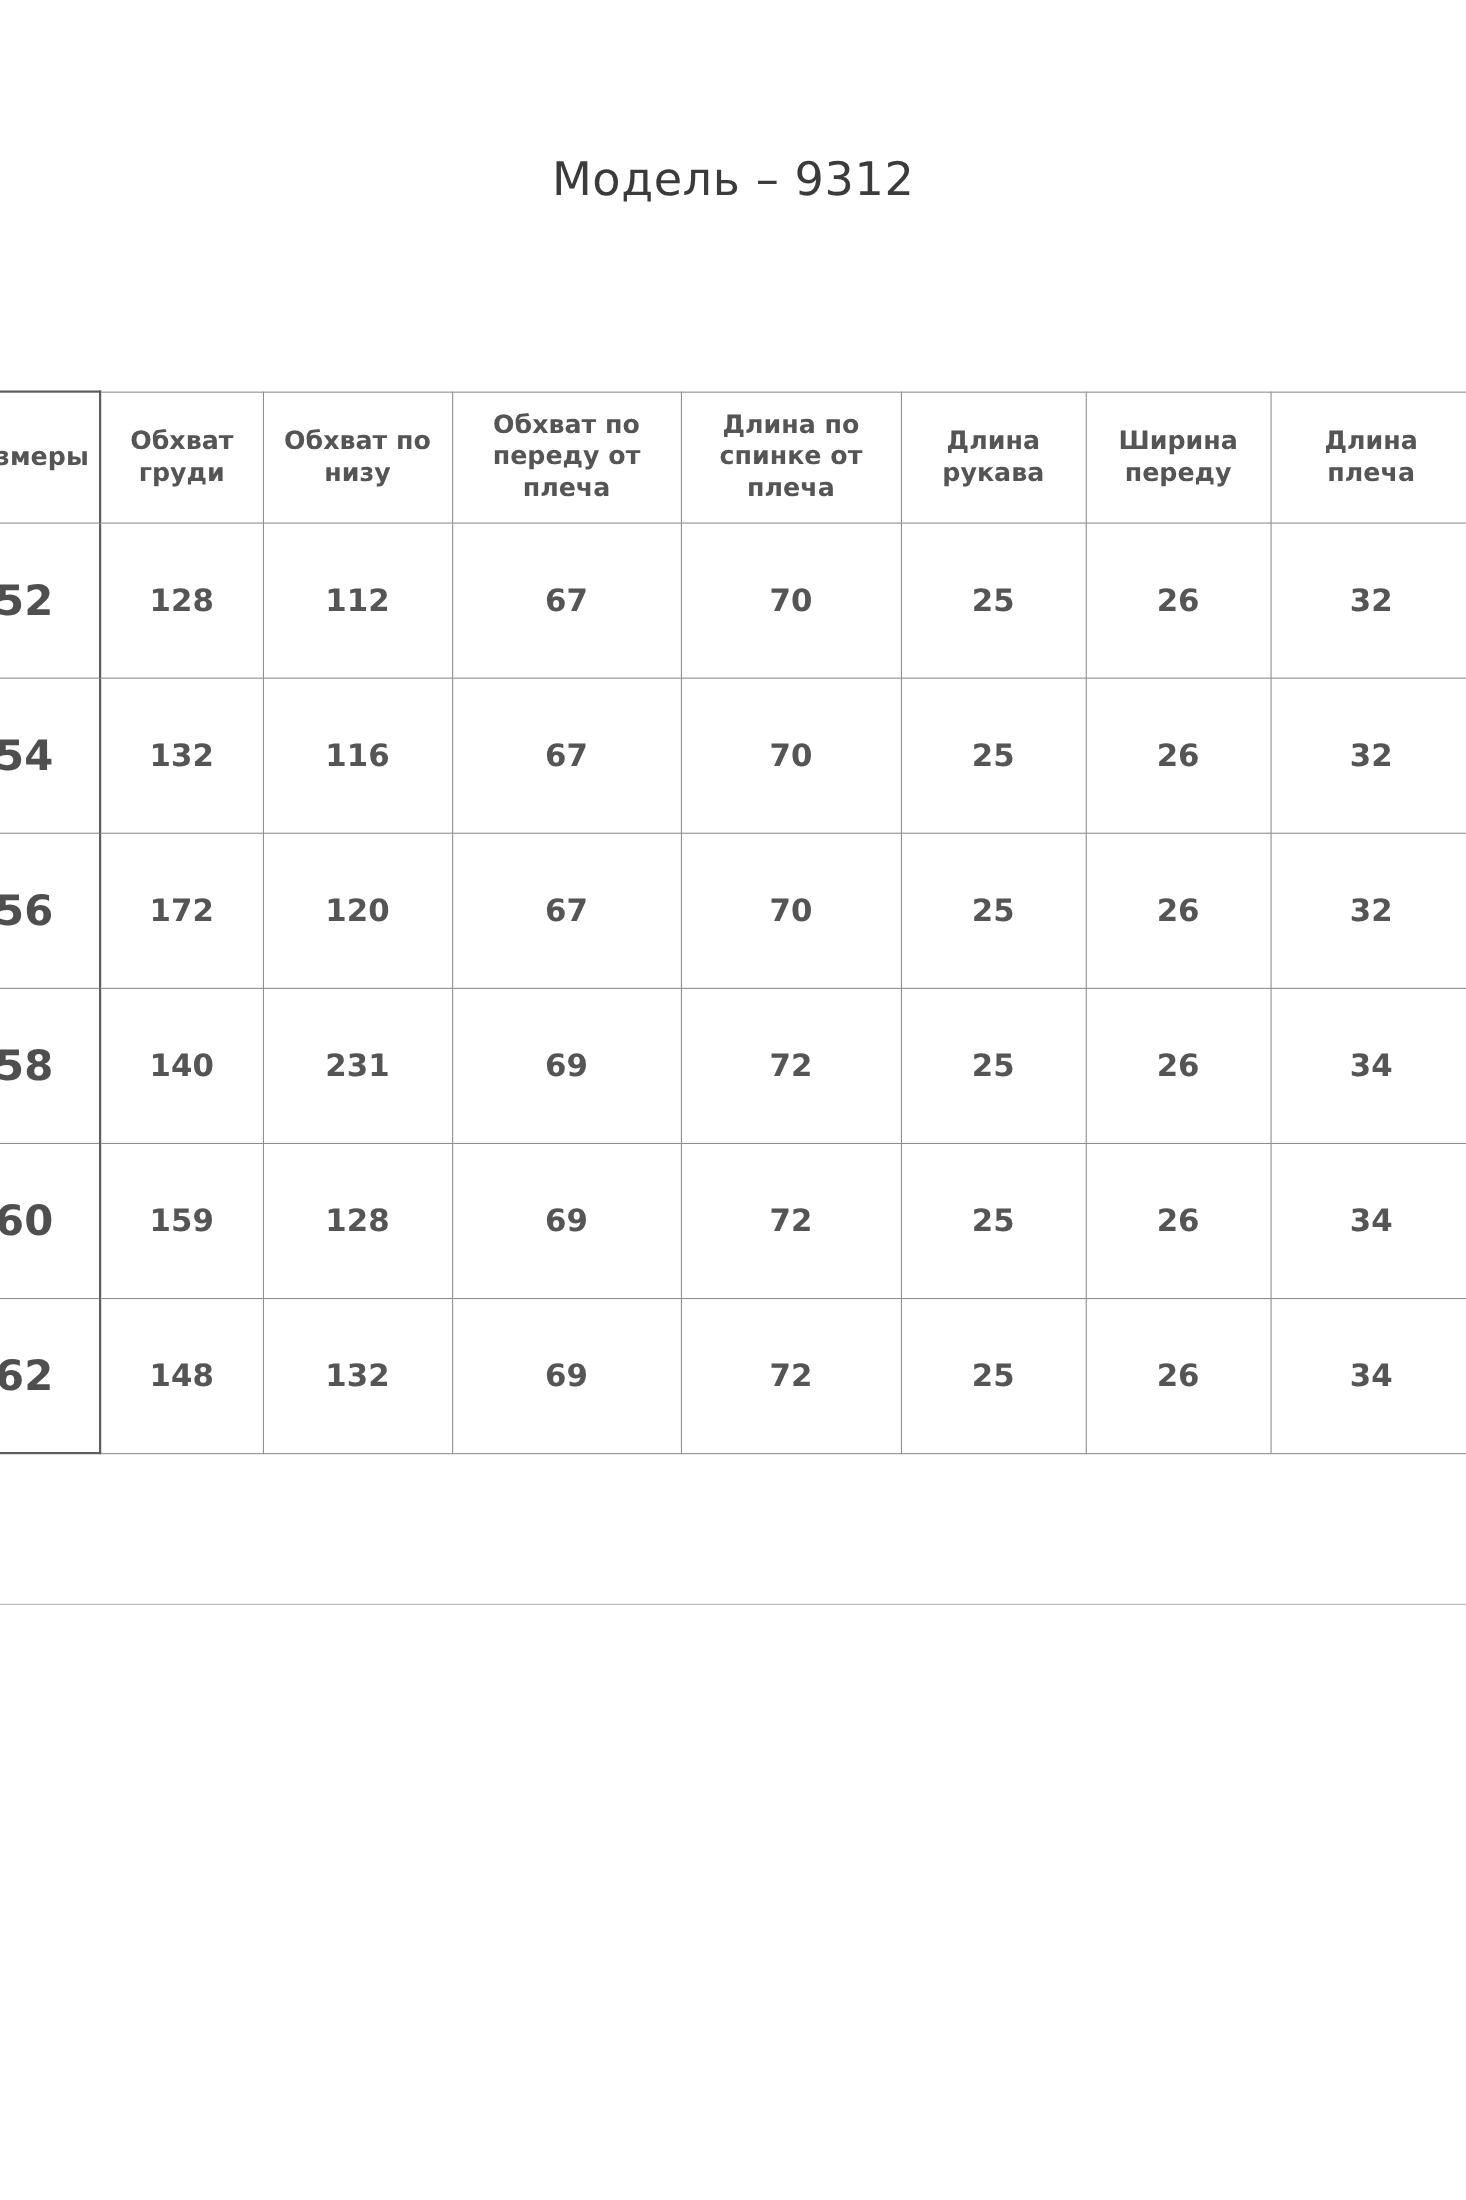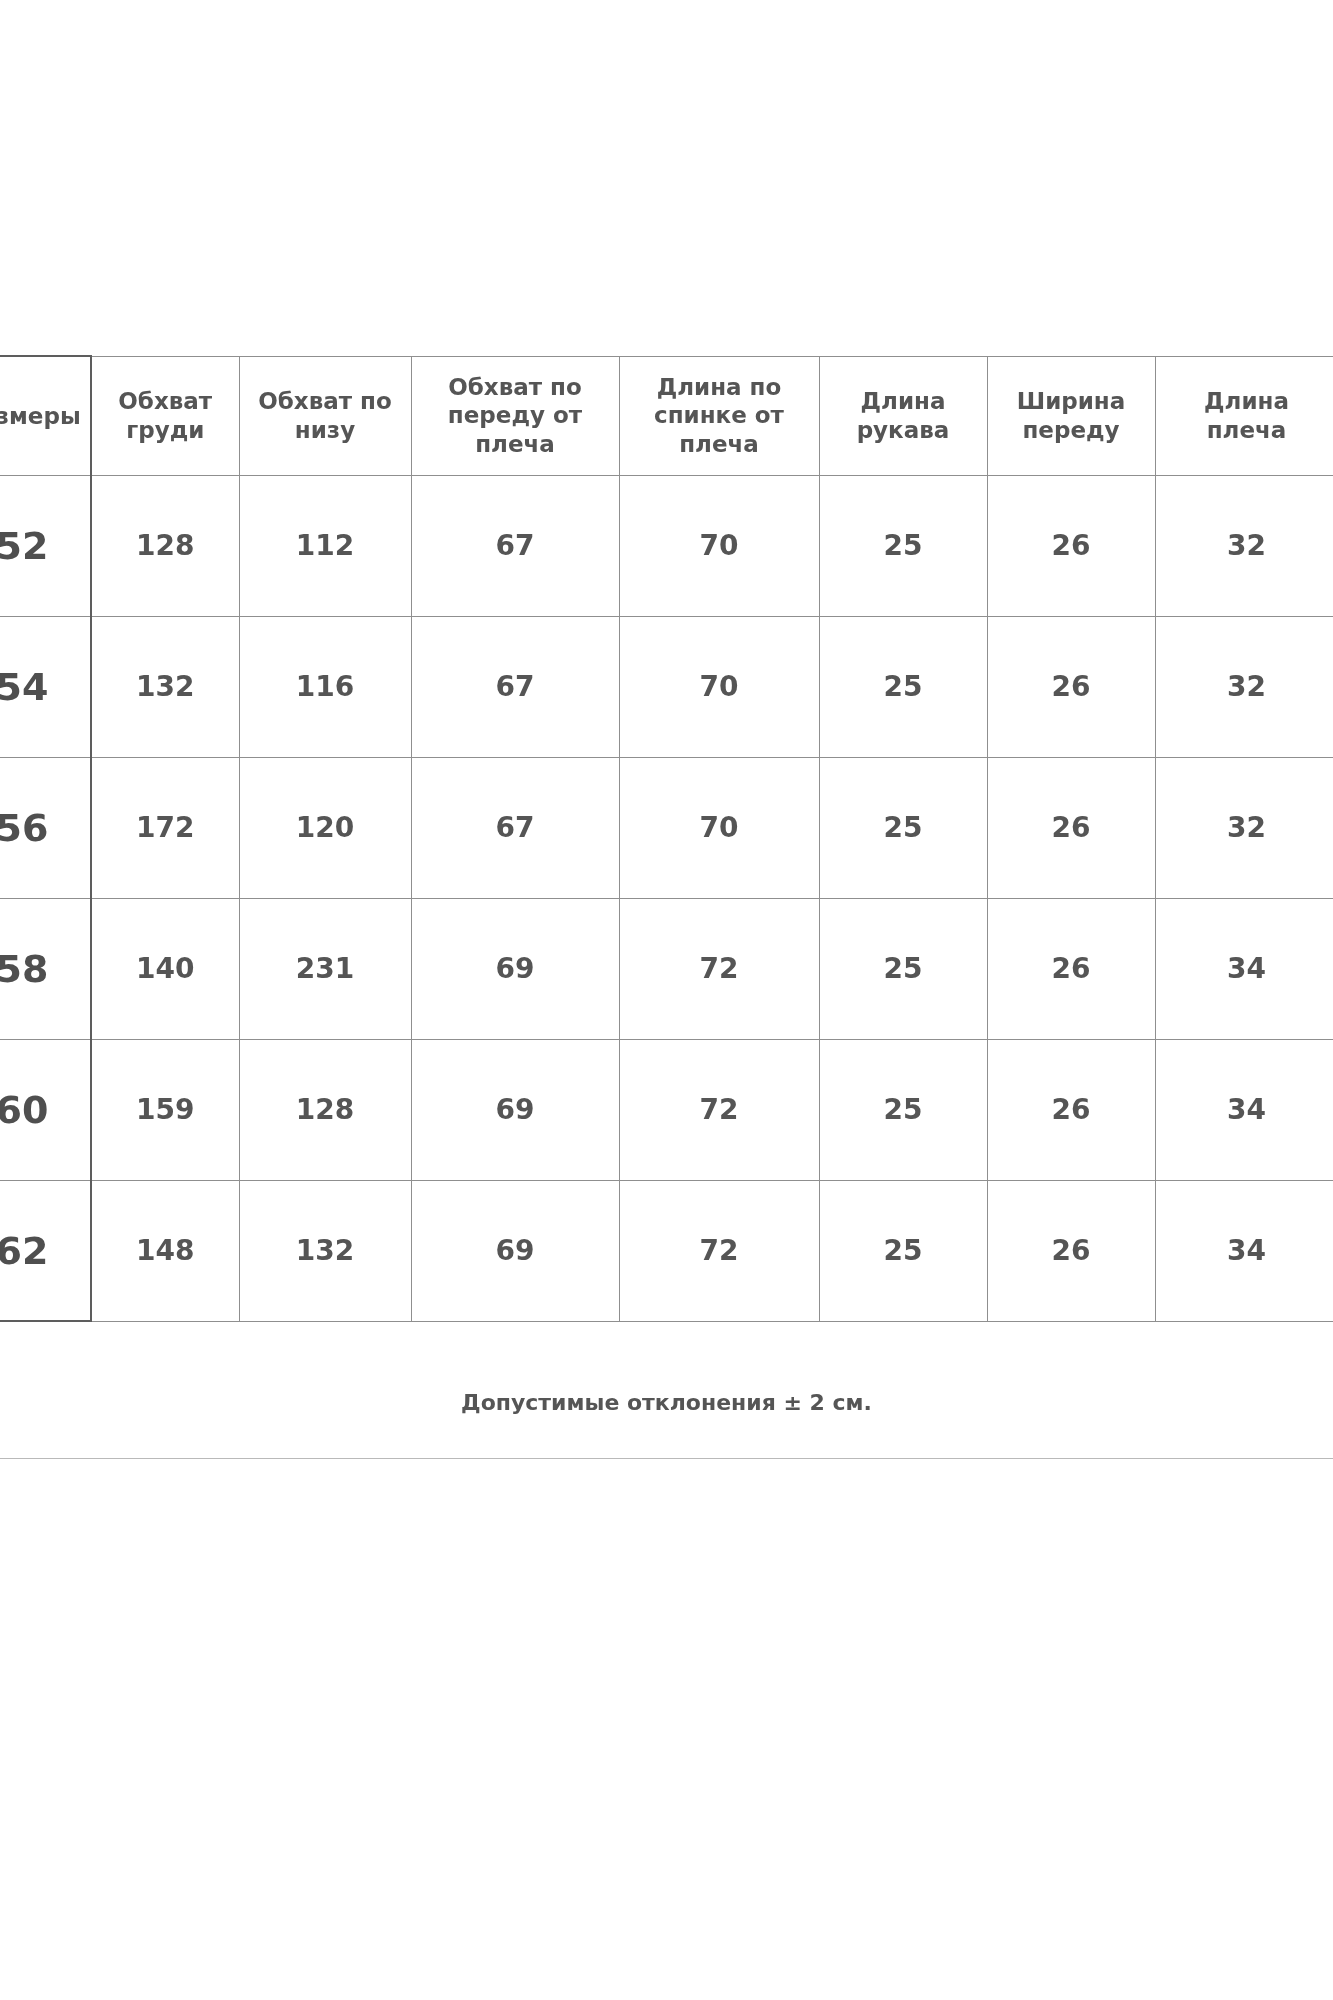--- a/index.html
+++ b/index.html
@@ -107,20 +107,21 @@
     width: 1385px;
     height: 1px;
     background: #b9b9b9;
   }
 </style>
 </head>
 <body>
 
 <div class="page">
 
+  <div class="doc-title">Модель – 9312</div>
 
   <div class="table-wrap">
     <table class="size-table">
       <colgroup>
         <col style="width:138px">
         <col style="width:148px">
         <col style="width:172px">
         <col style="width:208px">
         <col style="width:200px">
         <col style="width:168px">
@@ -197,16 +198,15 @@
           <td>69</td>
           <td>72</td>
           <td>25</td>
           <td>26</td>
           <td>34</td>
         </tr>
       </tbody>
     </table>
   </div>
 
-  <div class="note">Допустимые отклонения ± 2 см.</div>
   <div class="bottom-rule"></div>
 
 </div>
 
 </body></html>

